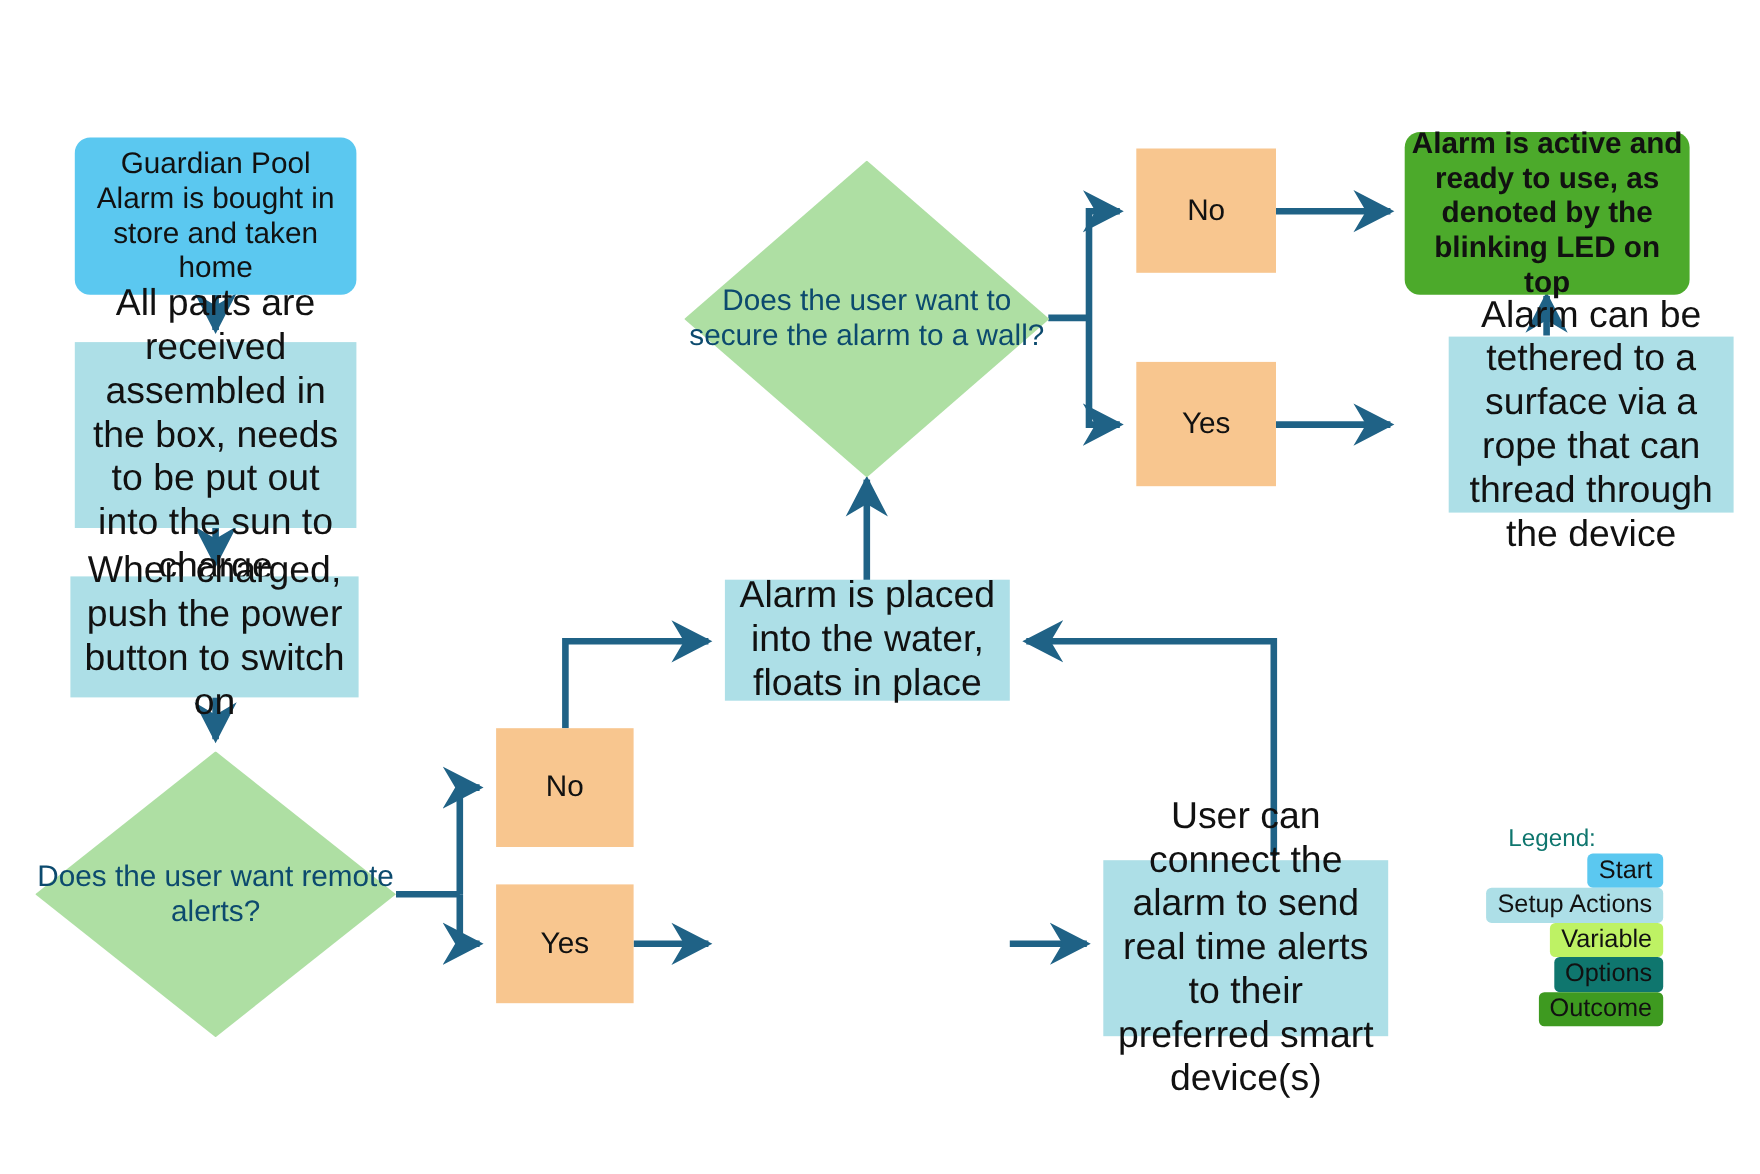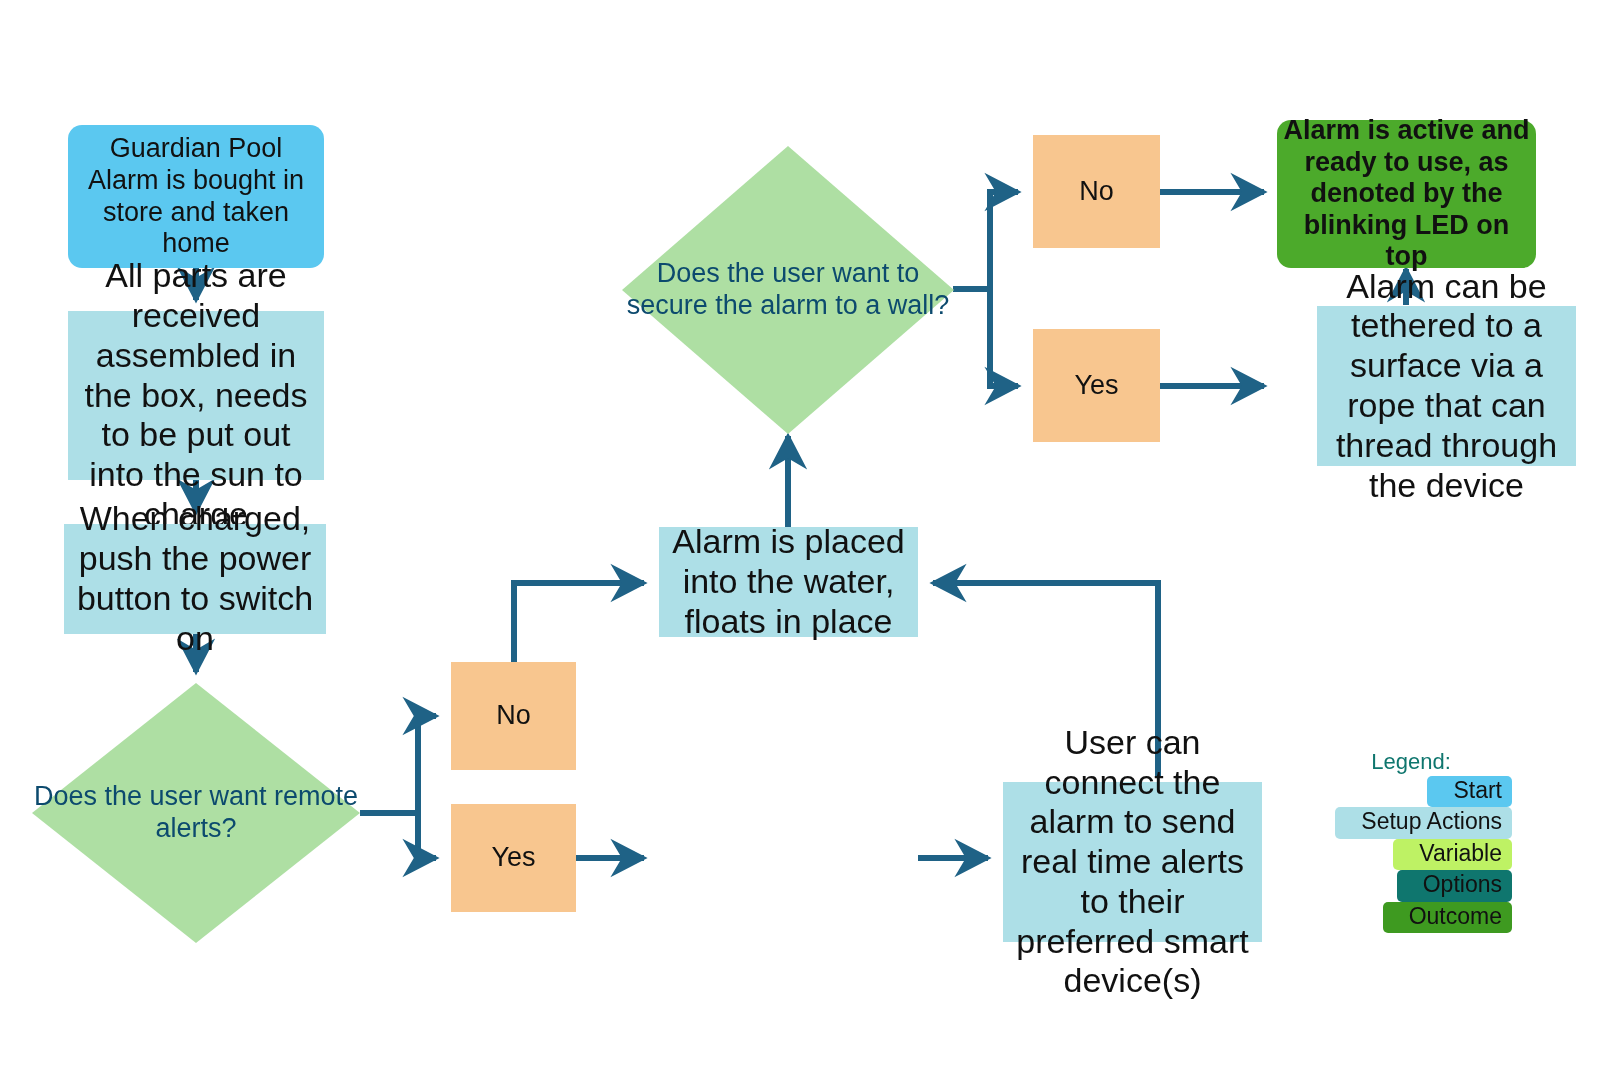--- a/index.html
+++ b/index.html
@@ -17,21 +17,21 @@
      background:#AEDFA3;clip-path:polygon(50% 0%,100% 50%,50% 100%,0% 50%);}
   .diamond-label{position:absolute;left:0;top:0;width:100%;height:100%;
      display:flex;align-items:center;justify-content:center;text-align:center;
      font-size:27px;color:#0c4a6e;line-height:1.17;}
   .option{background:#F8C68F;font-size:27px;}
   .outcome{background:#4CAA2B;border-radius:14px;font-weight:bold;font-size:27px;}
   
   #legend{position:absolute;}
   .legend-title{font-size:22px;color:#0f766e;text-align:center;line-height:1.25;}
   .legend-row{display:flex;justify-content:flex-end;}
-  .legend-chip{font-size:23px;color:#111;padding:1px 10px 3px 26px;border-radius:5px;
+  .legend-chip{font-size:23px;color:#111;padding:1px 10px 3px 10px;border-radius:5px;
       line-height:1.2;white-space:nowrap;}
   .chip-start{background:#5BC8F0;}
   .chip-setup{background:#ADDFE7;}
   .chip-variable{background:#bef264;}
   .chip-options{background:#0f766e;}
   .chip-outcome{background:#3E9A20;}
 </style>
 </head>
 <body>
 

